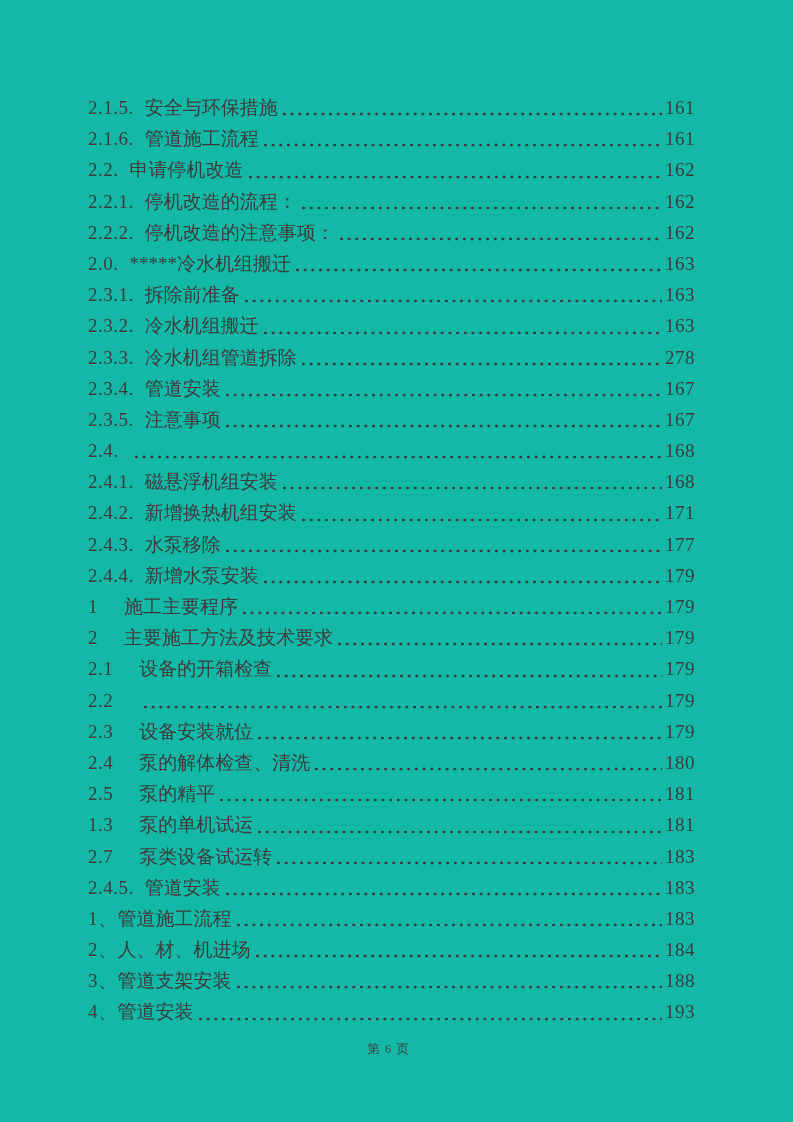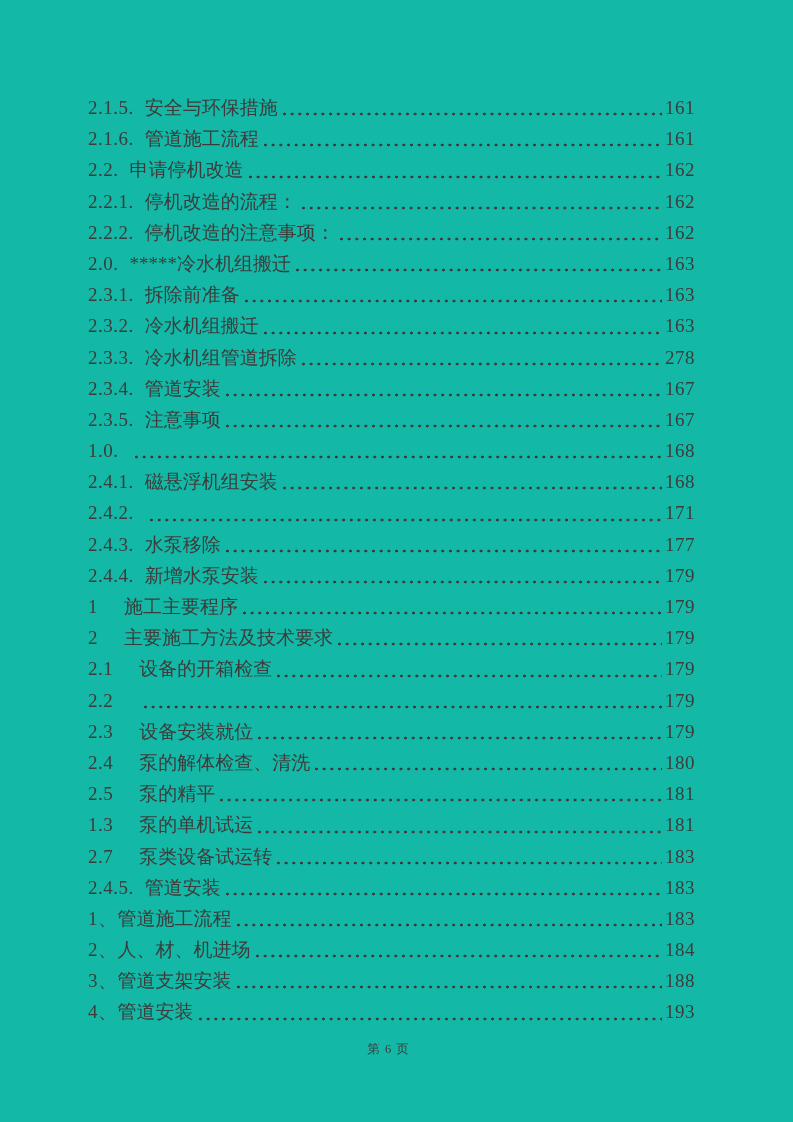--- a/index.html
+++ b/index.html
@@ -144,34 +144,35 @@
     </div>
 
     <div class="toc-row">
       <span class="toc-num gap-dot">2.3.5.</span>
       <span class="toc-title">注意事项</span>
       <span class="leader"></span>
       <span class="toc-page">167</span>
     </div>
 
     <div class="toc-row">
-      <span class="toc-num gap-dot">1.0.</span>
+      <span class="toc-num gap-dot">2.4.</span>
       <span class="leader"></span>
       <span class="toc-page">168</span>
     </div>
 
     <div class="toc-row">
       <span class="toc-num gap-dot">2.4.1.</span>
       <span class="toc-title">磁悬浮机组安装</span>
       <span class="leader"></span>
       <span class="toc-page">168</span>
     </div>
 
     <div class="toc-row">
       <span class="toc-num gap-dot">2.4.2.</span>
+      <span class="toc-title">新增换热机组安装</span>
       <span class="leader"></span>
       <span class="toc-page">171</span>
     </div>
 
     <div class="toc-row">
       <span class="toc-num gap-dot">2.4.3.</span>
       <span class="toc-title">水泵移除</span>
       <span class="leader"></span>
       <span class="toc-page">177</span>
     </div>

